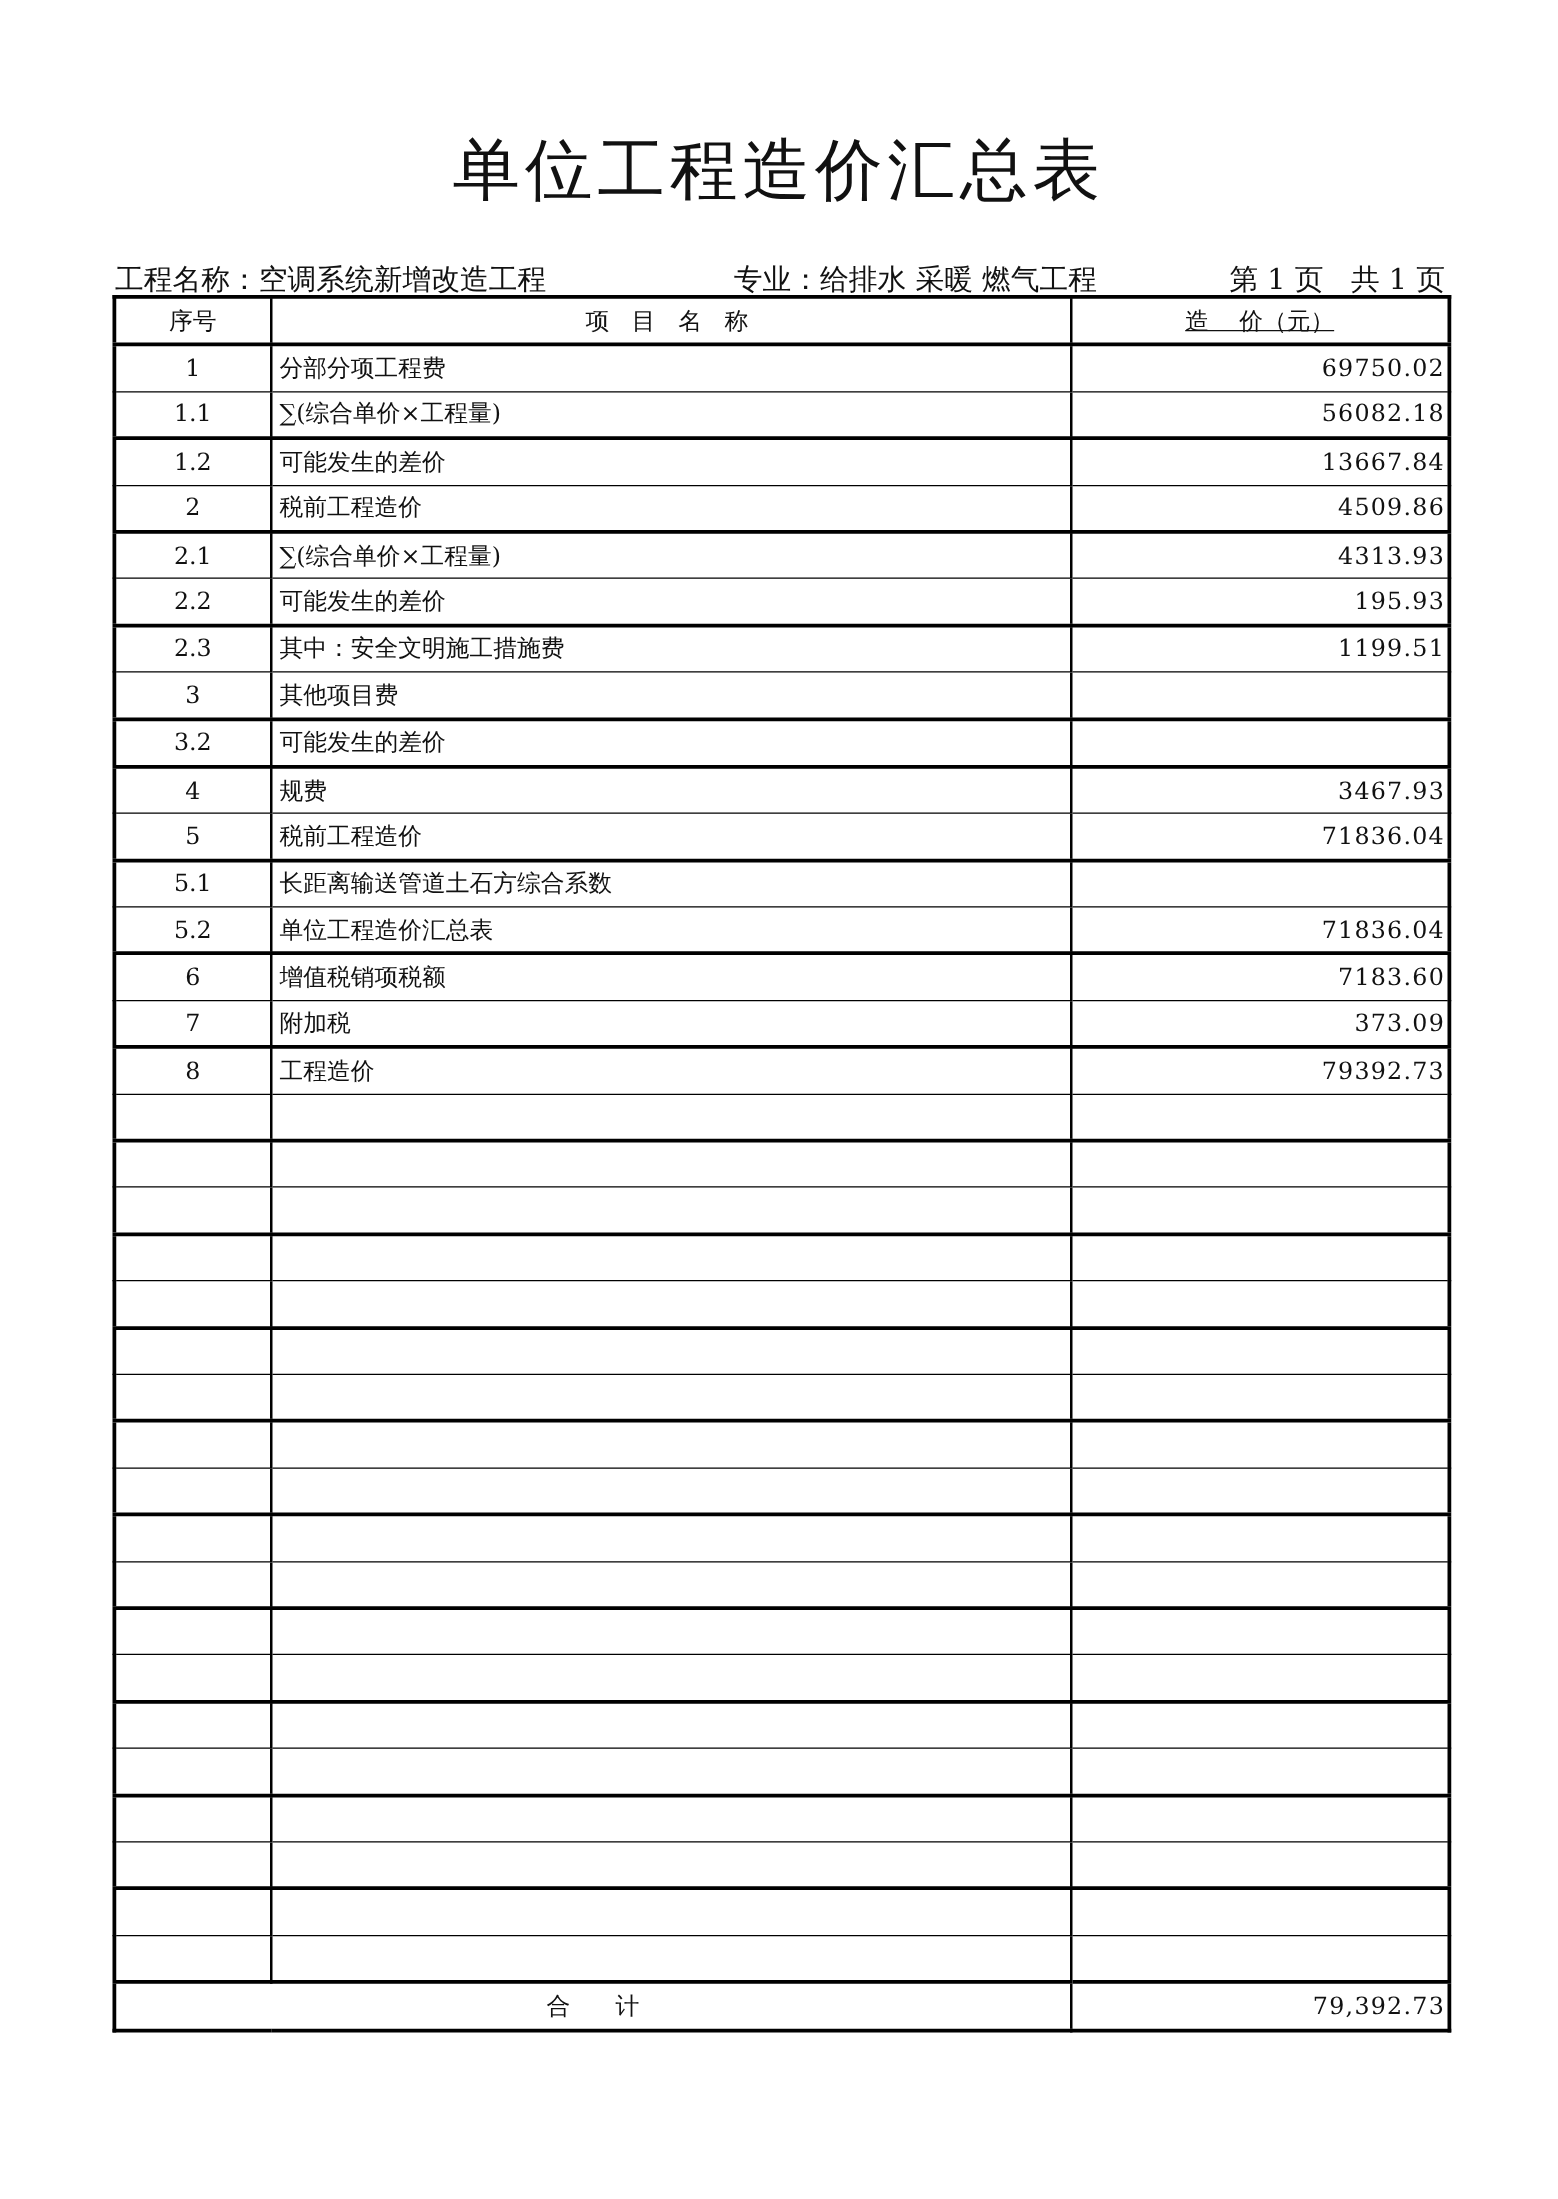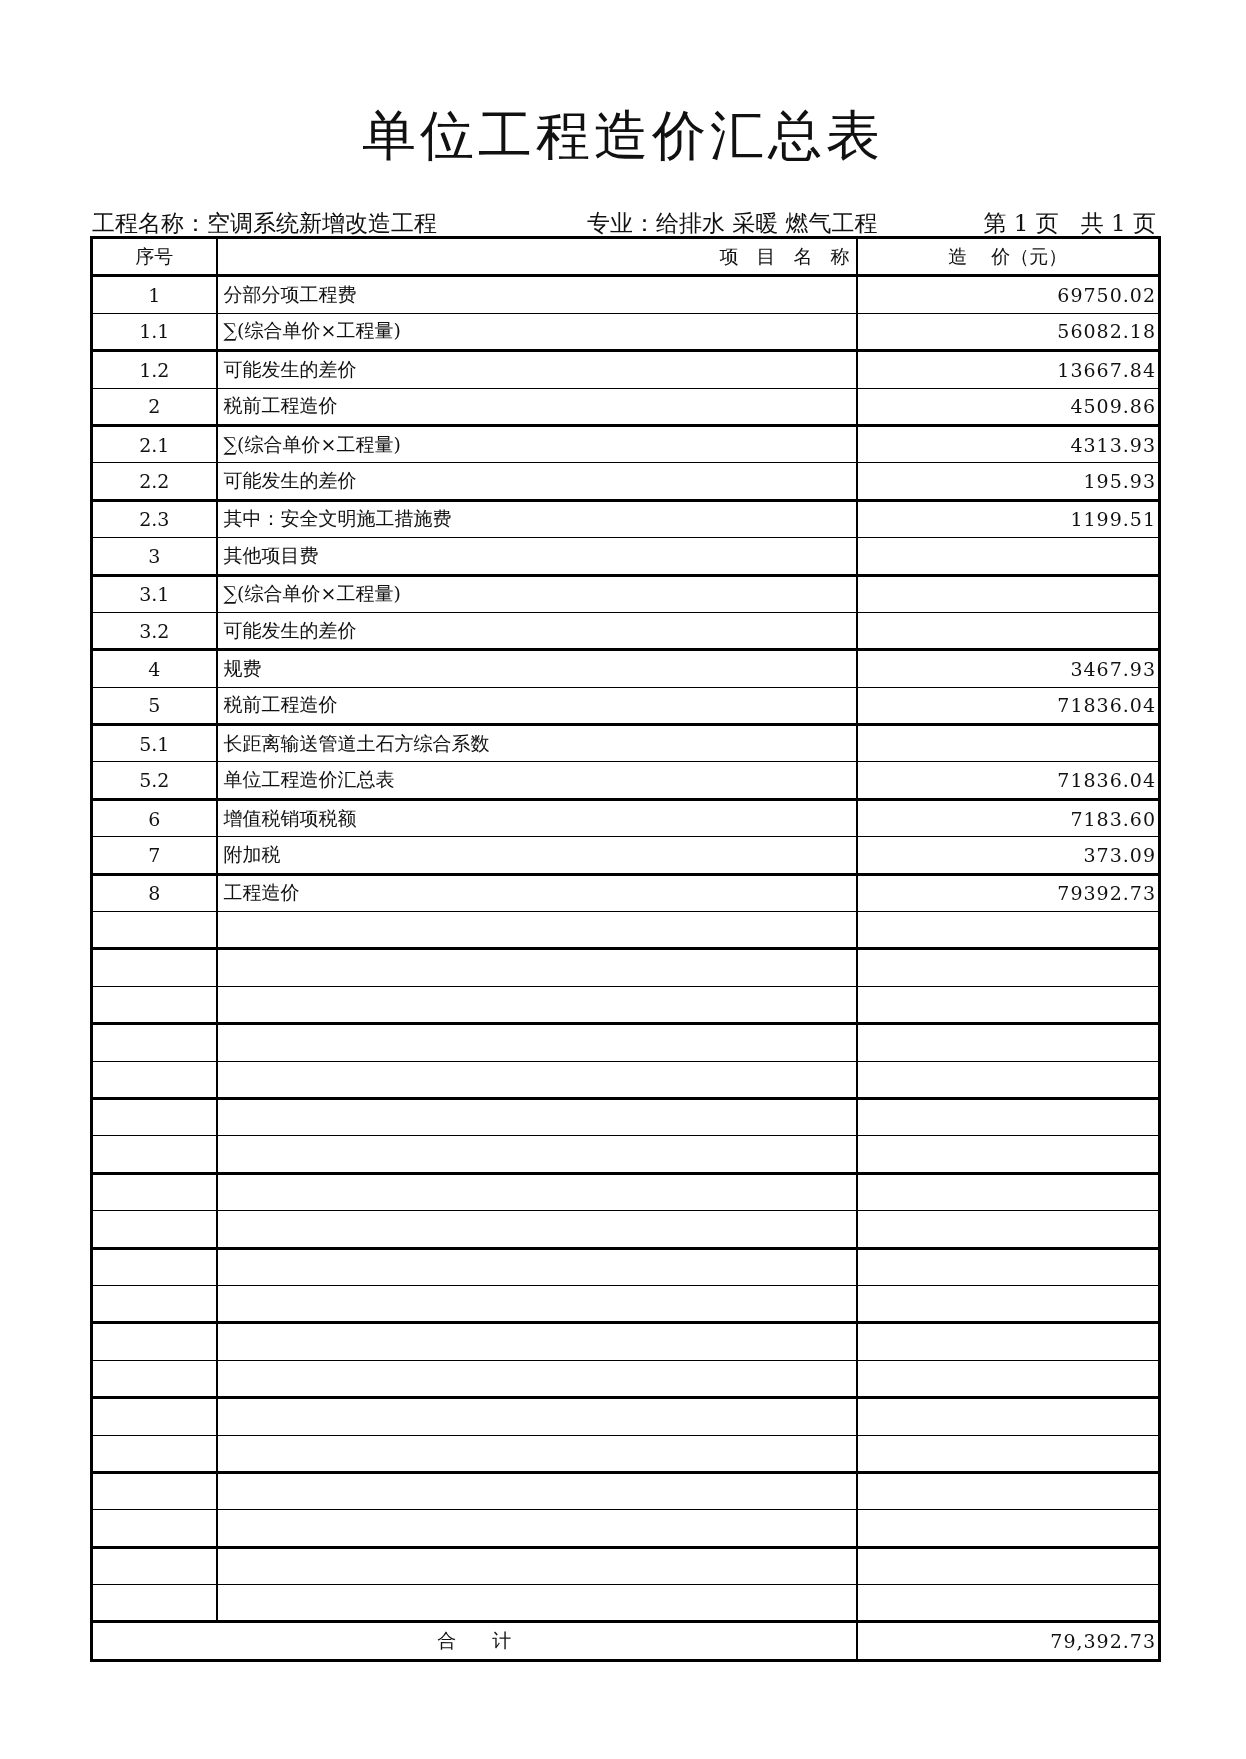--- a/index.html
+++ b/index.html
@@ -38,22 +38,22 @@
 
 <table class="sheet">
   <colgroup>
       <col class="c1">
       <col class="c2">
       <col class="c3">
     </colgroup>
   <tbody id="tbody">
     <tr class="thick">
       <td class="center">序号</td>
-      <td class="center hdr-spaced" style="white-space:pre;letter-spacing:6px;text-align:right;">项 目 名 称</td>
-      <td class="center" style="white-space:pre;">造    价（元）</td>
+      <td class="center hdr-spaced" style="white-space:pre;letter-spacing:6px;">项 目 名 称</td>
+      <td class="center" style="white-space:pre;text-decoration:underline;">造    价（元）</td>
     </tr>
   <tr>
         <td class="center">1</td>
         <td class="left-txt">分部分项工程费</td>
         <td class="right-txt">69750.02</td>
       </tr>
       <tr class="thick">
         <td class="center">1.1</td>
         <td class="left-txt">∑(综合单价×工程量)</td>
         <td class="right-txt">56082.18</td>
@@ -81,25 +81,20 @@
       <tr>
         <td class="center">2.3</td>
         <td class="left-txt">其中：安全文明施工措施费</td>
         <td class="right-txt">1199.51</td>
       </tr>
       <tr class="thick">
         <td class="center">3</td>
         <td class="left-txt">其他项目费</td>
         <td class="right-txt"></td>
       </tr>
-      <tr>
-        <td class="center">3.1</td>
-        <td class="left-txt">∑(综合单价×工程量)</td>
-        <td class="right-txt"></td>
-      </tr>
       <tr class="thick">
         <td class="center">3.2</td>
         <td class="left-txt">可能发生的差价</td>
         <td class="right-txt"></td>
       </tr>
       <tr>
         <td class="center">4</td>
         <td class="left-txt">规费</td>
         <td class="right-txt">3467.93</td>
       </tr>

